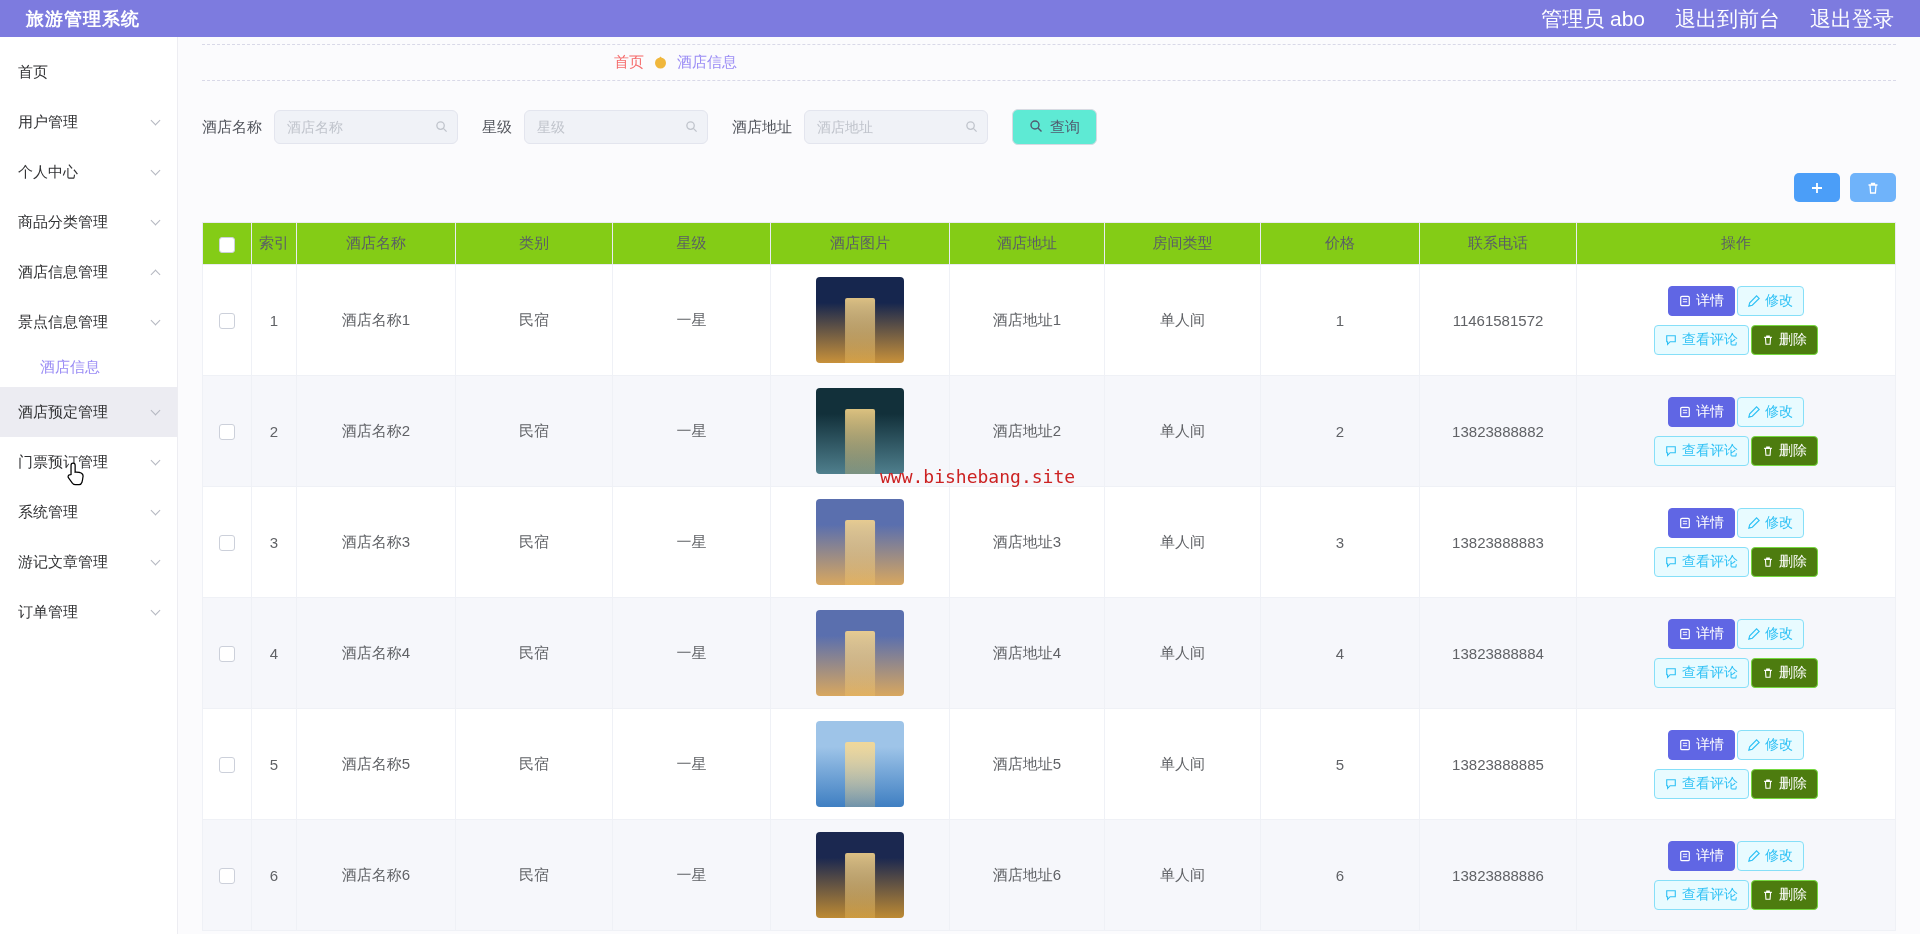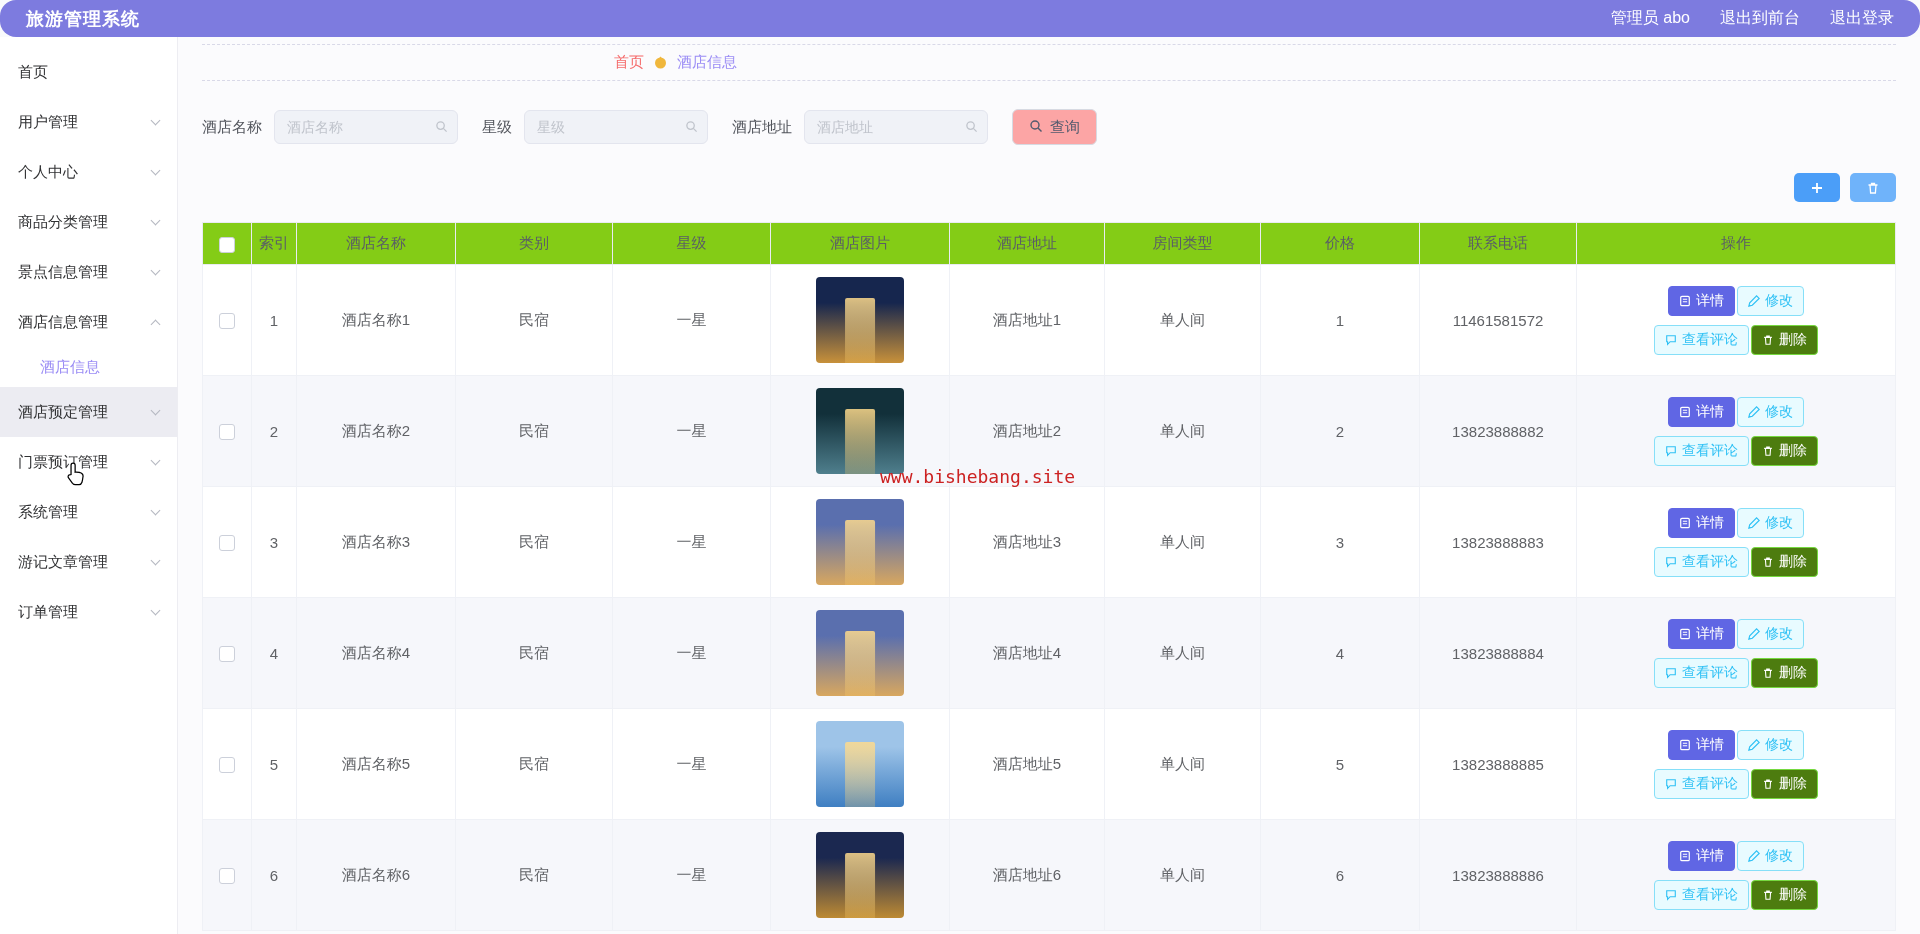--- a/index.html
+++ b/index.html
@@ -6,24 +6,23 @@
   html,body { width:1920px; height:934px; overflow:hidden; }
   body {
     font-family: "Liberation Sans", "DejaVu Sans", sans-serif;
     background:#f9fafc; color:#303133;
   }
   
   .topbar {
     height:37px; background:#7d7bdf; color:#fff;
     display:flex; align-items:center; justify-content:space-between;
     padding:0 26px;
-    border-radius:16px;
   }
   .app-title { font-size:18px; font-weight:bold; letter-spacing:1px; }
-  .topbar-right { display:flex; align-items:center; gap:30px; font-size:16px; }
+  .topbar-right { display:flex; align-items:center; gap:30px; font-size:21px; }
   .topbar-right span { cursor:pointer; }
   
   .layout { display:flex; height:897px; }
   .sidebar {
     width:178px; background:#fff; border-right:1px solid #ededf2;
     padding-top:10px; flex-shrink:0; position:relative;
   }
   .menu-item {
     height:50px; display:flex; align-items:center; justify-content:space-between;
     padding:0 18px; font-size:15px; color:#303133; cursor:pointer;
@@ -52,21 +51,21 @@
   .search-bar label { margin-right:2px; white-space:nowrap; }
   .input-wrap { position:relative; margin-right:14px; }
   .input-wrap input {
     width:184px; height:34px; background:#f0f2f7; border:1px solid #e3e5ee;
     border-radius:6px; padding:0 32px 0 12px; font-size:14px; color:#606266; outline:none;
     font-family:inherit;
   }
   .input-wrap input::placeholder { color:#c0c4cc; }
   .in-icon { position:absolute; right:10px; top:9px; color:#c0c4cc; }
   .query-btn {
-    height:36px; padding:0 16px; background:#fca5a5; border:1px solid #d7dae2; border-radius:6px;
+    height:36px; padding:0 16px; background:#5eead4; border:1px solid #d7dae2; border-radius:6px;
     font-size:15px; color:#515a6e; display:inline-flex; align-items:center; gap:7px; cursor:pointer;
     font-family:inherit;
   }
   
   .toolbar { margin-top:28px; display:flex; justify-content:flex-end; gap:10px; }
   .tool-btn {
     width:46px; height:29px; border:none; border-radius:5px; color:#fff;
     display:inline-flex; align-items:center; justify-content:center; cursor:pointer;
   }
   .tool-btn.add { background:#4b9ef8; }
@@ -138,26 +137,26 @@
     </div>
     <div class="menu-item">
       <span>个人中心</span>
       <span class="chev"></span>
     </div>
     <div class="menu-item">
       <span>商品分类管理</span>
       <span class="chev"></span>
     </div>
     <div class="menu-item">
-      <span>景点信息管理</span>
-      <span class="chev"></span>
-    </div>
-    <div class="menu-item">
       <span>酒店信息管理</span>
       <span class="chev up"></span>
+    </div>
+    <div class="menu-item">
+      <span>景点信息管理</span>
+      <span class="chev"></span>
     </div>
     <div class="submenu-item">
       <span>酒店信息</span>
     </div>
     <div class="menu-item hovered">
       <span>酒店预定管理</span>
       <span class="chev"></span>
     </div>
     <div class="menu-item">
       <span>门票预订管理</span>

